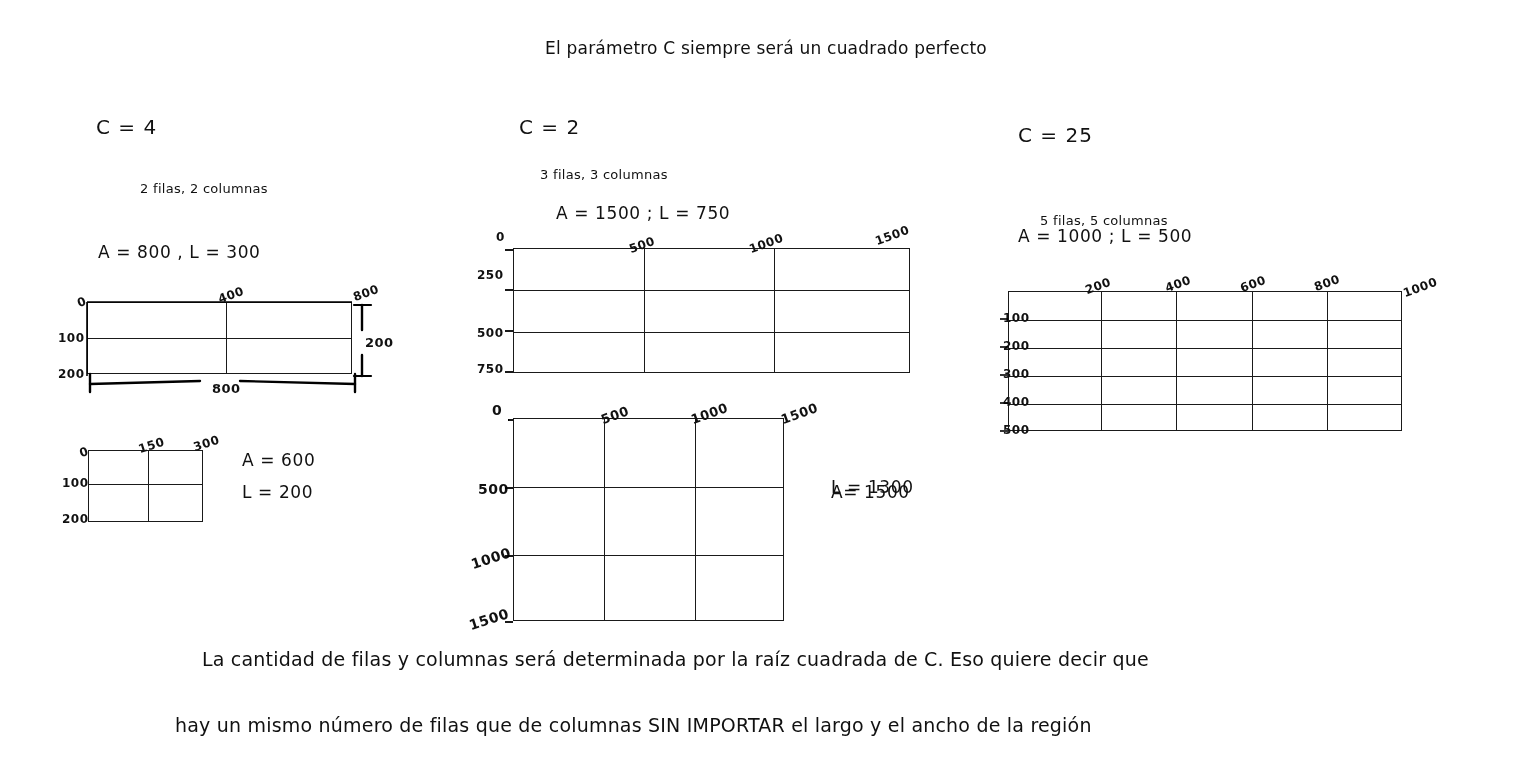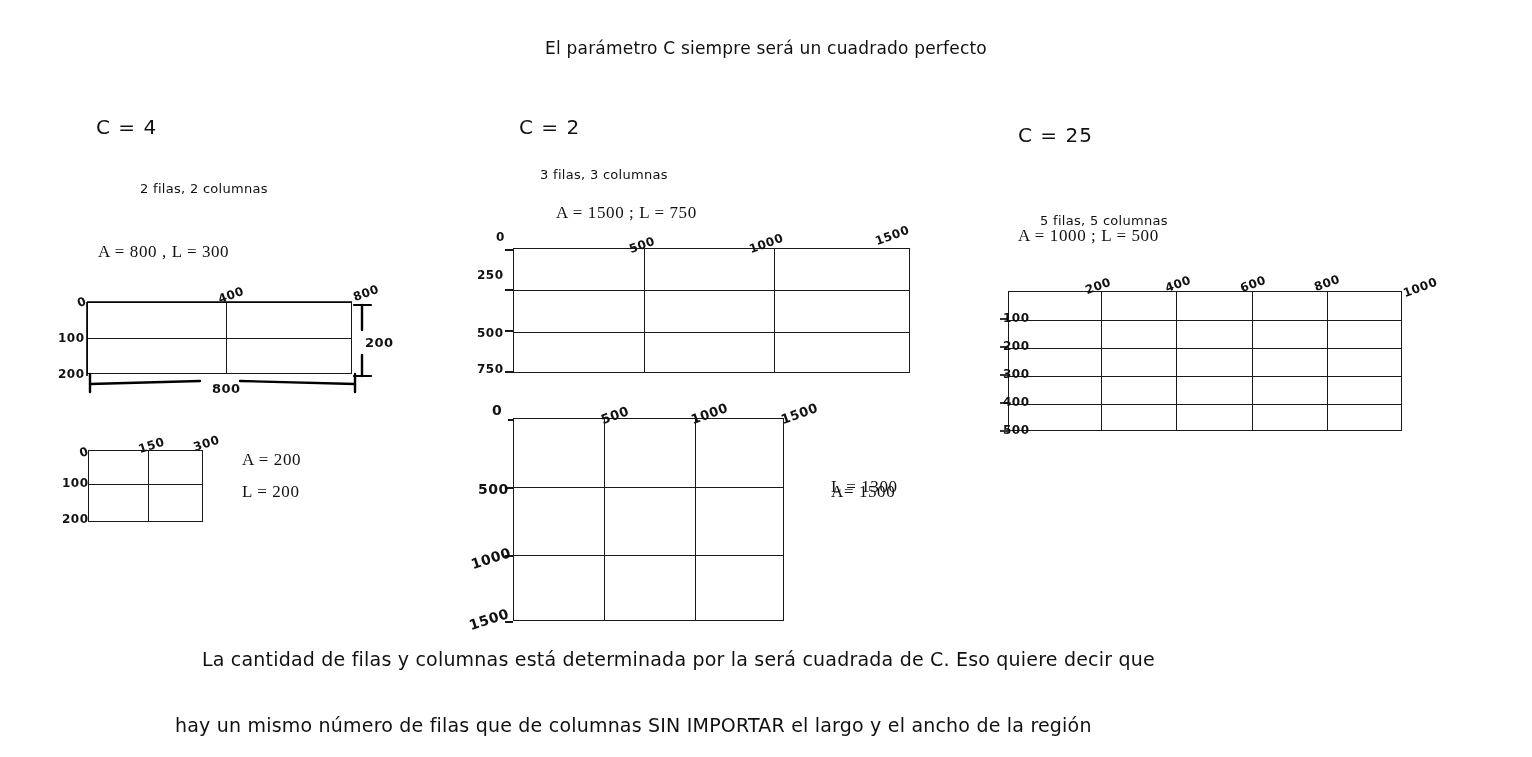--- a/index.html
+++ b/index.html
@@ -22,21 +22,21 @@
     font-size: 17px;
     letter-spacing: .2px;
   }
   .caption-line {
     font-size: 19px;
     letter-spacing: .2px;
     white-space: pre;
   }
   .c-label { font-size: 20px; letter-spacing: 1px; }
   .sub-label { font-size: 13px; letter-spacing: .3px; }
-  .al-label { font-size: 17px; letter-spacing: .6px; font-family: Liberation Serif, serif; }
+  .al-label { font-size: 17px; letter-spacing: .6px; }
   .tick { font-size: 12px; font-weight: 600; letter-spacing: .5px; }
   .tick-rot { transform: rotate(-20deg); transform-origin: left bottom; }
   .tick-rot-s { transform: rotate(-18deg); transform-origin: left bottom; }
   .grid {
     position: absolute;
     box-sizing: border-box;
     border: 1.6px solid #1a1a1a;
   }
   .gline {
     position: absolute;
@@ -72,21 +72,21 @@
 
 <div class="grid" style="top:450px; left:88px; width:115px; height:72px;">
   <div class="gline h" style="top:33px;"></div>
   <div class="gline v" style="left:59px;"></div>
 </div>
 <div class="abs tick tick-rot-s" style="top:446px; left:82px;">0</div>
 <div class="abs tick tick-rot-s" style="top:442px; left:141px;">150</div>
 <div class="abs tick tick-rot-s" style="top:440px; left:196px;">300</div>
 <div class="abs tick" style="top:476px; left:62px;">100</div>
 <div class="abs tick" style="top:512px; left:62px;">200</div>
-<div class="abs al-label" style="top:450px; left:242px;">A = 200</div>
+<div class="abs al-label" style="top:450px; left:242px;">A = 600</div>
 <div class="abs al-label" style="top:482px; left:242px;">L = 200</div>
 
 <div class="abs c-label" style="top:115px; left:519px;">C = 2</div>
 <div class="abs sub-label" style="top:167px; left:540px;">3 filas, 3 columnas</div>
 <div class="abs al-label" style="top:203px; left:556px;">A = 1500 ;  L = 750</div>
 
 <div class="grid" style="top:248px; left:513px; width:397px; height:125px;">
   <div class="gline h" style="top:41px;"></div>
   <div class="gline h" style="top:83px;"></div>
   <div class="gline v" style="left:130px;"></div>
@@ -163,14 +163,14 @@
   <path d="M 505 556 L 513 556" stroke="#000" stroke-width="1.8"></path>
   <path d="M 505 622 L 513 622" stroke="#000" stroke-width="1.8"></path>
 
   <path d="M 1000 319 L 1008 319" stroke="#000" stroke-width="1.6"></path>
   <path d="M 1000 347 L 1008 347" stroke="#000" stroke-width="1.6"></path>
   <path d="M 1000 375 L 1008 375" stroke="#000" stroke-width="1.6"></path>
   <path d="M 1000 403 L 1008 403" stroke="#000" stroke-width="1.6"></path>
   <path d="M 1000 431 L 1008 431" stroke="#000" stroke-width="1.6"></path>
 </svg>
 
-<div class="abs caption-line" style="top:648px; left:202px;">La cantidad de filas y columnas está determinada por la será cuadrada de C. Eso quiere decir que</div>
+<div class="abs caption-line" style="top:648px; left:202px;">La cantidad de filas y columnas será determinada por la raíz cuadrada de C. Eso quiere decir que</div>
 <div class="abs caption-line" style="top:678px; left:175px;margin-top:36px;">hay un mismo número de filas que de columnas SIN IMPORTAR el largo y el ancho de la región</div>
 
 </body></html>

